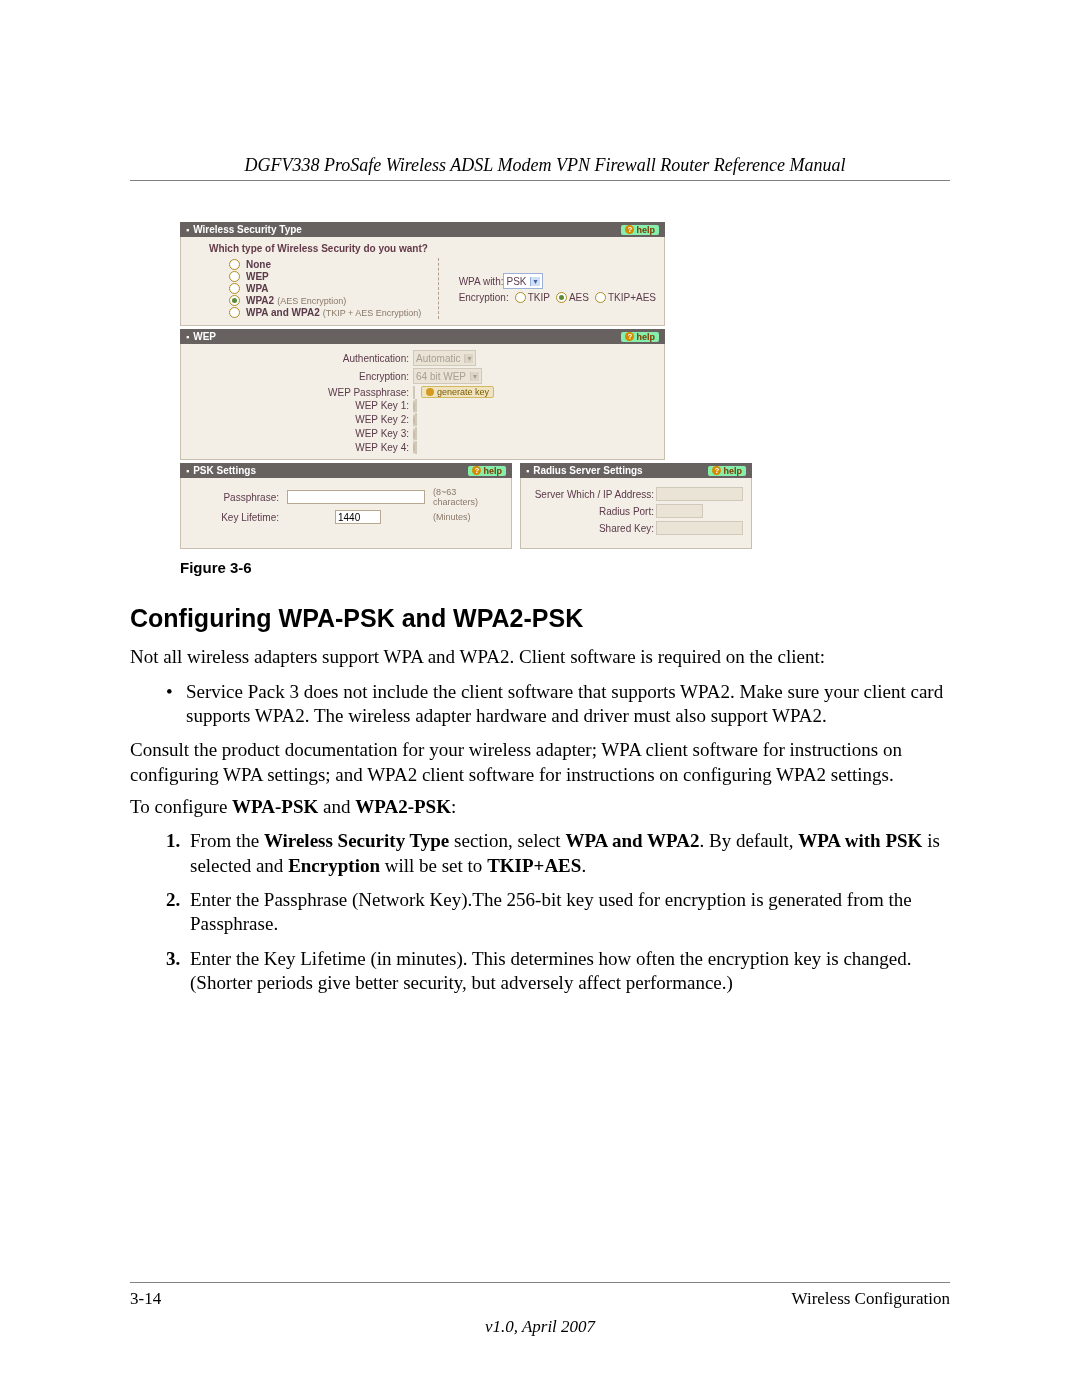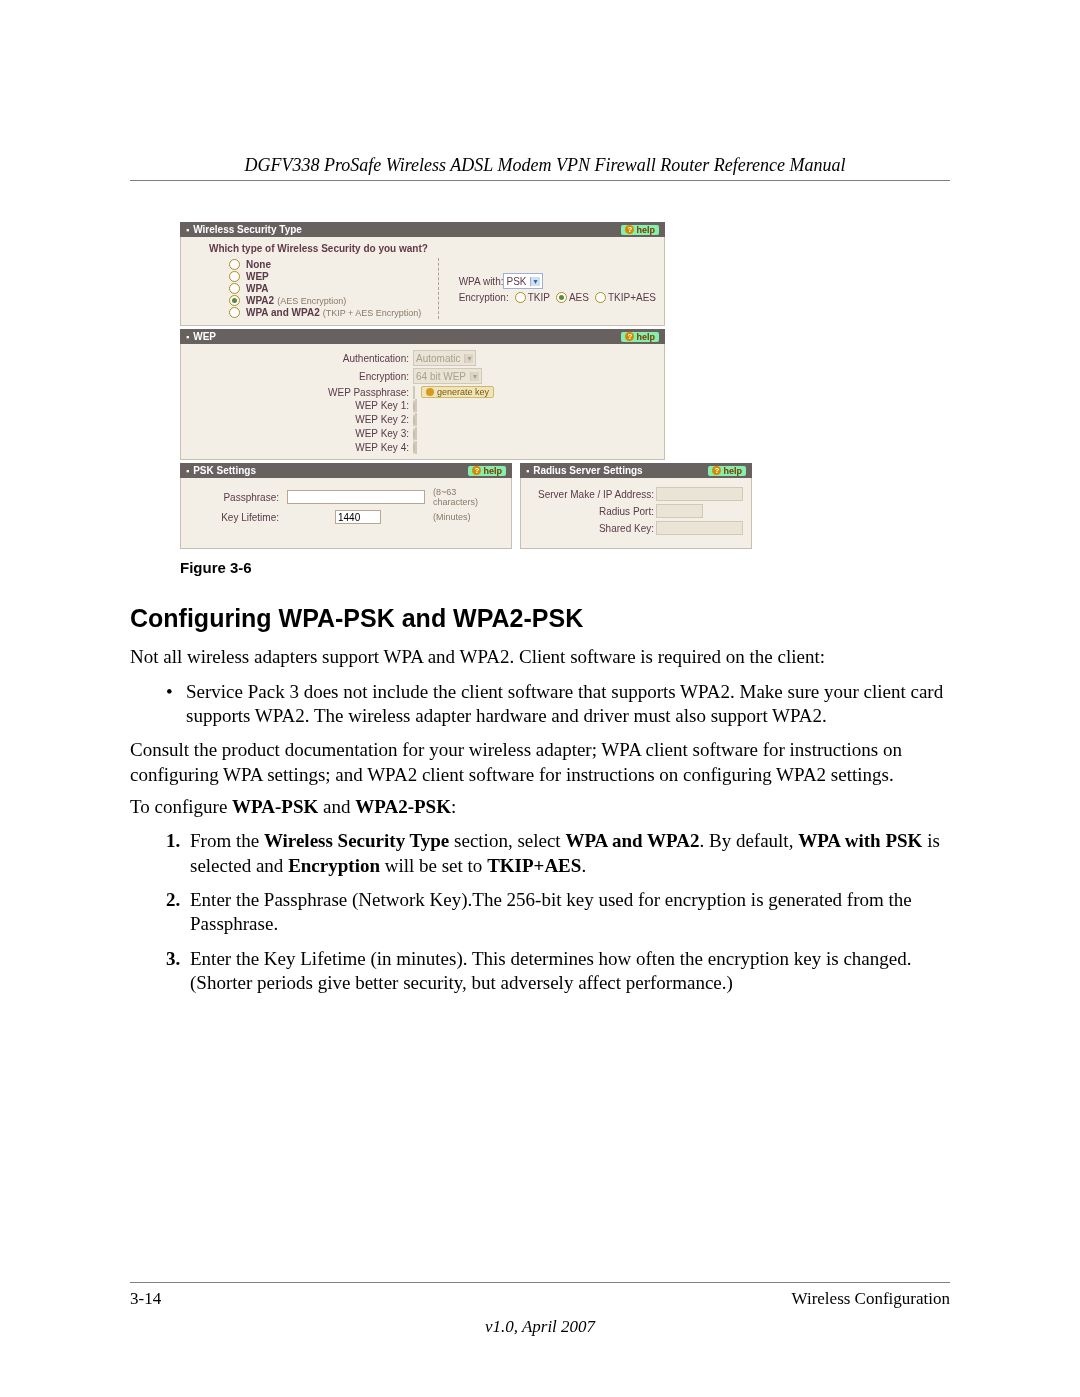--- a/index.html
+++ b/index.html
@@ -441,21 +441,21 @@
         </div>
 
         <div class="bottom-panel">
           <div class="panel-hdr">
             <span class="collapse-icon">▪</span>
             <span class="hdr-title">Radius Server Settings</span>
             <span class="help-badge">help</span>
           </div>
           <div class="panel-body radius-body">
             <div class="radius-row">
-              <span class="lbl">Server Make / IP Address:</span>
+              <span class="lbl">Server Which / IP Address:</span>
               <span class="radius-input"></span>
             </div>
             <div class="radius-row">
               <span class="lbl">Radius Port:</span>
               <span class="radius-input small"></span>
             </div>
             <div class="radius-row">
               <span class="lbl">Shared Key:</span>
               <span class="radius-input"></span>
             </div>

